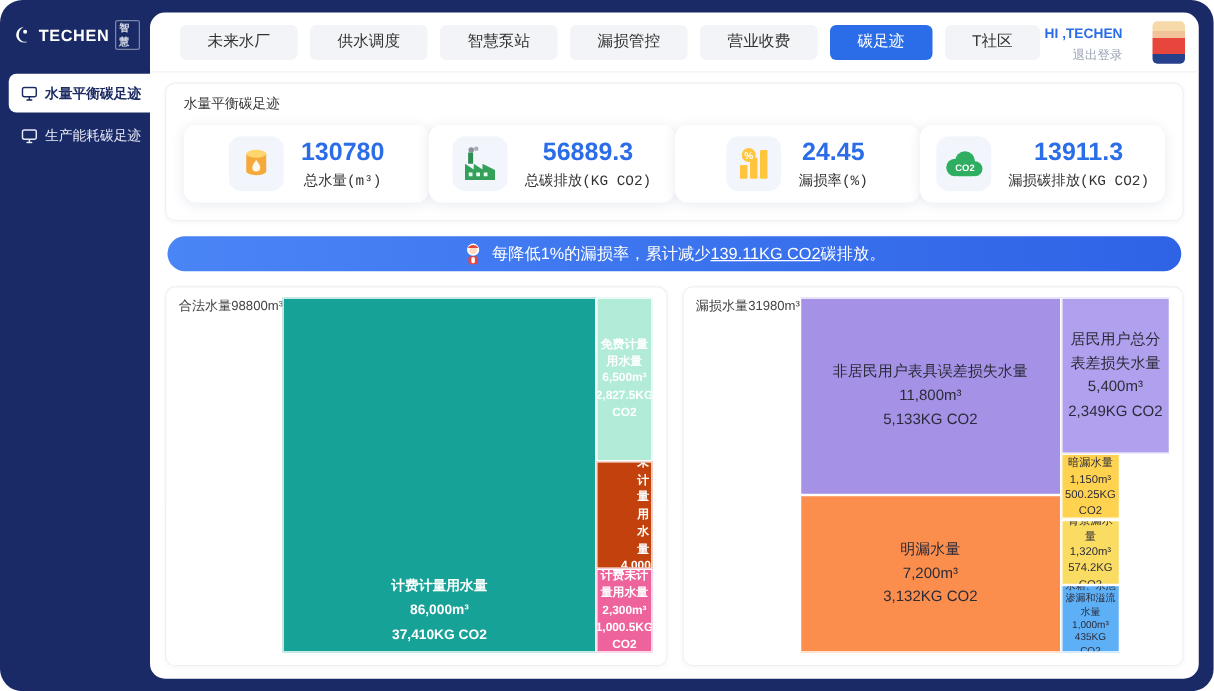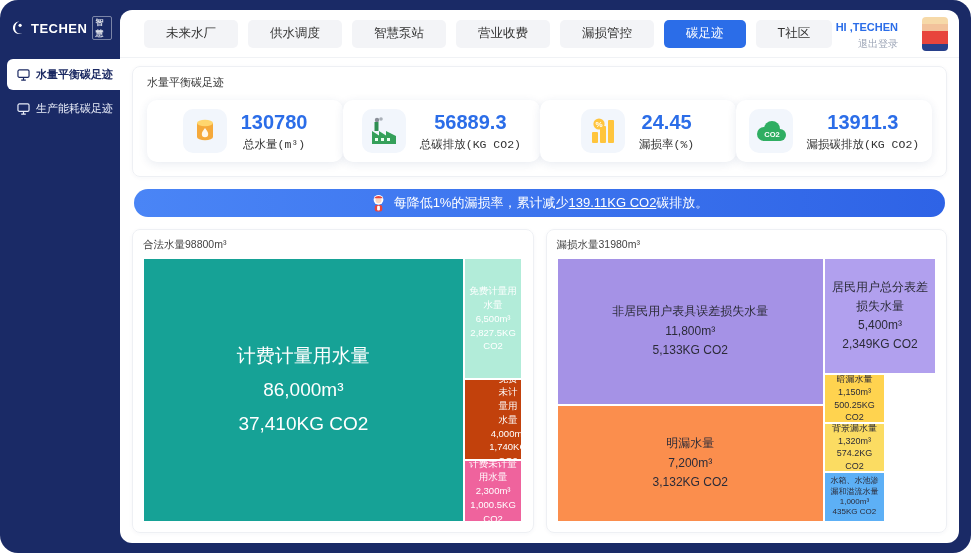--- a/index.html
+++ b/index.html
@@ -41,27 +41,27 @@
   .kpi-meta { display:flex; flex-direction:column; align-items:center; }
   .kpi-value { color:#2b6de8; font-size:20px; font-weight:bold; }
   .kpi-label { font-size:11.5px; color:#333; margin-top:3px; white-space:nowrap;font-family:Liberation Mono, monospace; }
 
   
   .banner { margin:12px 2px; height:28px; flex:none; border-radius:14px; background:linear-gradient(90deg,#4a85f6,#2e63e6); display:flex; align-items:center; justify-content:center; gap:8px; color:#fff; font-size:13px; }
   .banner .hl { text-decoration:underline; }
 
   
   .tm-row { flex:1; display:flex; gap:12px; min-height:0; }
-  .tm-panel { flex:1; border:1px solid #eef0f4; border-radius:8px; padding:8px 10px 10px; display:flex; flex-direction:column; box-shadow:0 1px 4px rgba(20,40,90,.04); min-width:0; }
+  .tm-panel { flex:1; border:1px solid #eef0f4; border-radius:8px; padding:8px 10px 10px; display:flex; flex-direction:row; box-shadow:0 1px 4px rgba(20,40,90,.04); min-width:0; }
   .tm-title { font-size:10.5px; color:#444; margin-bottom:6px; flex:none; }
   .tm-area { flex:1; position:relative; min-height:0; }
   .tm-block { position:absolute; display:flex; flex-direction:column; align-items:center; justify-content:center; text-align:center; padding:2px; border:1px solid #fff; cursor:pointer; overflow:hidden; }
-  .tm-light { color:#fff; }
+  .tm-light { color:#fff;font-weight:bold; }
   .tm-dark { color:#2b2b38; }
-  .fz13 { font-size:19px; line-height:1.8; }
+  .fz13 { font-size:11px; line-height:1.8;justify-content:flex-end; }
   .fz12 { font-size:12px; line-height:1.6; }
   .fz10 { font-size:9.5px; line-height:1.45; }
   .fz9  { font-size:9px;  line-height:1.4; }
   .fz8  { font-size:8px;  line-height:1.3; }
 </style>
 </head>
 <body>
 
 <div class="frame">
 
@@ -92,22 +92,22 @@
     </nav>
   </aside>
 
   <main class="main">
 
     <header class="topbar">
       <nav class="tabs">
         <div class="tab">未来水厂</div>
         <div class="tab">供水调度</div>
         <div class="tab">智慧泵站</div>
+        <div class="tab">漏损管控</div>
         <div class="tab">营业收费</div>
-        <div class="tab">漏损管控</div>
         <div class="tab active">碳足迹</div>
         <div class="tab">T社区</div>
       </nav>
       <div class="user">
         <div class="user-texts">
           <div class="greeting">HI ,TECHEN</div>
           <div class="logout">退出登录</div>
         </div>
         <div class="avatar"></div>
       </div>

